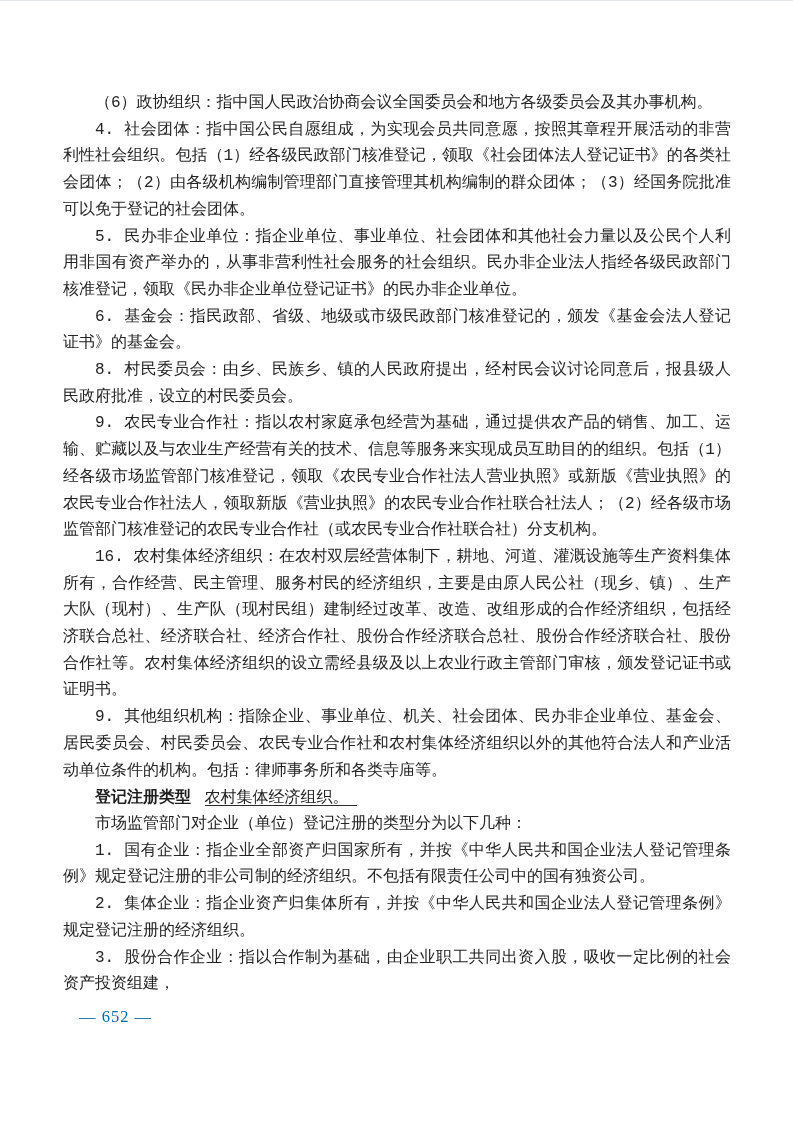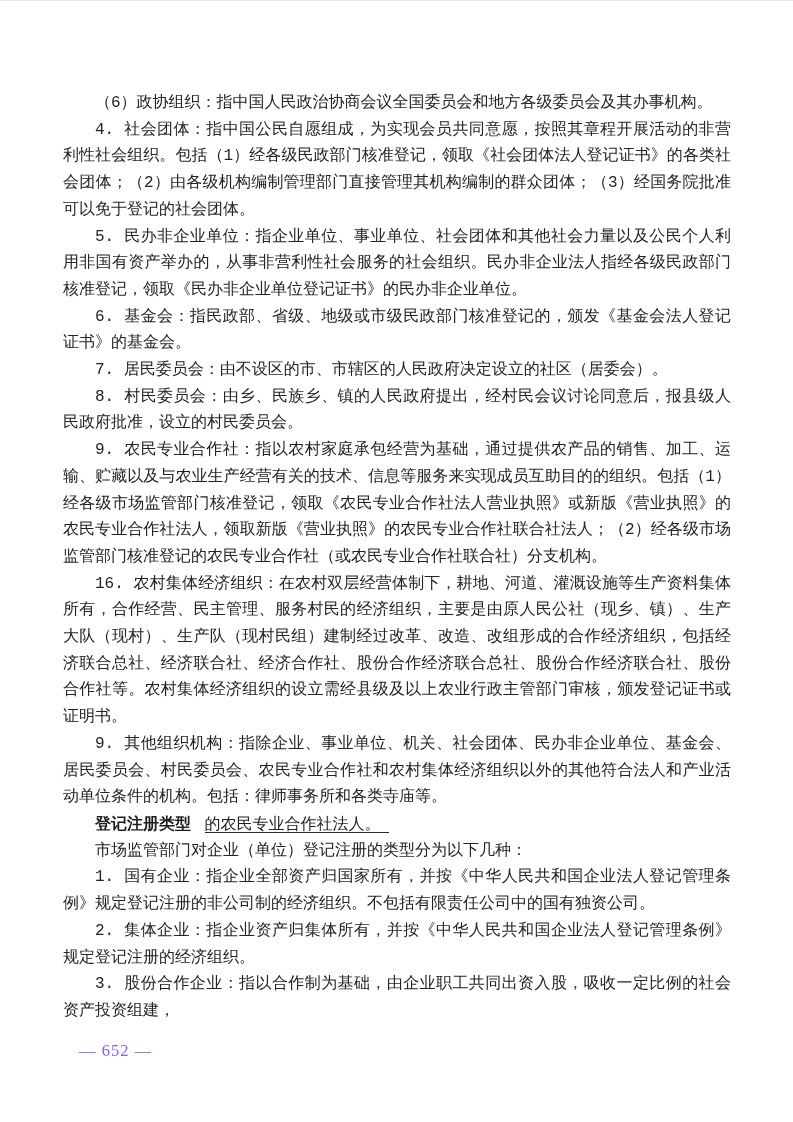--- a/index.html
+++ b/index.html
@@ -49,46 +49,45 @@
     margin-right: 0.85em;
     color: #1d1d1d;
   }
   .heading-note {
     border-bottom: 1.5px solid #2b2b2b;
     padding-right: 0.5em;
   }
   .page-footer {
     position: absolute;
     left: 79px;
-    top: 1041px;
+    top: 1007px;
     font-size: 16.5px;
     letter-spacing: 1px;
-    color: #8b5cf6;
+    color: #0369a1;
     font-family: "Liberation Serif", "DejaVu Serif", serif;
     text-align: center;
   }
 </style>
 </head>
 <body>
 
 <div class="page">
   <div class="scan-edge"></div>
 
   <div class="text-block">
     <p class="para">（6）政协组织：指中国人民政治协商会议全国委员会和地方各级委员会及其办事机构。</p>
     <p class="para">4. 社会团体：指中国公民自愿组成，为实现会员共同意愿，按照其章程开展活动的非营利性社会组织。包括（1）经各级民政部门核准登记，领取《社会团体法人登记证书》的各类社会团体；（2）由各级机构编制管理部门直接管理其机构编制的群众团体；（3）经国务院批准可以免于登记的社会团体。</p>
     <p class="para">5. 民办非企业单位：指企业单位、事业单位、社会团体和其他社会力量以及公民个人利用非国有资产举办的，从事非营利性社会服务的社会组织。民办非企业法人指经各级民政部门核准登记，领取《民办非企业单位登记证书》的民办非企业单位。</p>
     <p class="para">6. 基金会：指民政部、省级、地级或市级民政部门核准登记的，颁发《基金会法人登记证书》的基金会。</p>
-    <p class="para">7. 居民委员会：由不设区的市、市辖区的人民政府决定设立的社区（居委会）。</p>
     <p class="para">8. 村民委员会：由乡、民族乡、镇的人民政府提出，经村民会议讨论同意后，报县级人民政府批准，设立的村民委员会。</p>
     <p class="para">9. 农民专业合作社：指以农村家庭承包经营为基础，通过提供农产品的销售、加工、运输、贮藏以及与农业生产经营有关的技术、信息等服务来实现成员互助目的的组织。包括（1）经各级市场监管部门核准登记，领取《农民专业合作社法人营业执照》或新版《营业执照》的农民专业合作社法人，领取新版《营业执照》的农民专业合作社联合社法人；（2）经各级市场监管部门核准登记的农民专业合作社（或农民专业合作社联合社）分支机构。</p>
     <p class="para">16. 农村集体经济组织：在农村双层经营体制下，耕地、河道、灌溉设施等生产资料集体所有，合作经营、民主管理、服务村民的经济组织，主要是由原人民公社（现乡、镇）、生产大队（现村）、生产队（现村民组）建制经过改革、改造、改组形成的合作经济组织，包括经济联合总社、经济联合社、经济合作社、股份合作经济联合总社、股份合作经济联合社、股份合作社等。农村集体经济组织的设立需经县级及以上农业行政主管部门审核，颁发登记证书或证明书。</p>
     <p class="para">9. 其他组织机构：指除企业、事业单位、机关、社会团体、民办非企业单位、基金会、居民委员会、村民委员会、农民专业合作社和农村集体经济组织以外的其他符合法人和产业活动单位条件的机构。包括：律师事务所和各类寺庙等。</p>
 
-    <p class="heading-line"><span class="heading-label">登记注册类型</span><span class="heading-note">的农民专业合作社法人。</span></p>
+    <p class="heading-line"><span class="heading-label">登记注册类型</span><span class="heading-note">农村集体经济组织。</span></p>
 
     <p class="para">市场监管部门对企业（单位）登记注册的类型分为以下几种：</p>
     <p class="para">1. 国有企业：指企业全部资产归国家所有，并按《中华人民共和国企业法人登记管理条例》规定登记注册的非公司制的经济组织。不包括有限责任公司中的国有独资公司。</p>
     <p class="para">2. 集体企业：指企业资产归集体所有，并按《中华人民共和国企业法人登记管理条例》规定登记注册的经济组织。</p>
     <p class="para">3. 股份合作企业：指以合作制为基础，由企业职工共同出资入股，吸收一定比例的社会资产投资组建，</p>
   </div>
 
   <div class="page-footer">— 652 —</div>
 </div>
 

